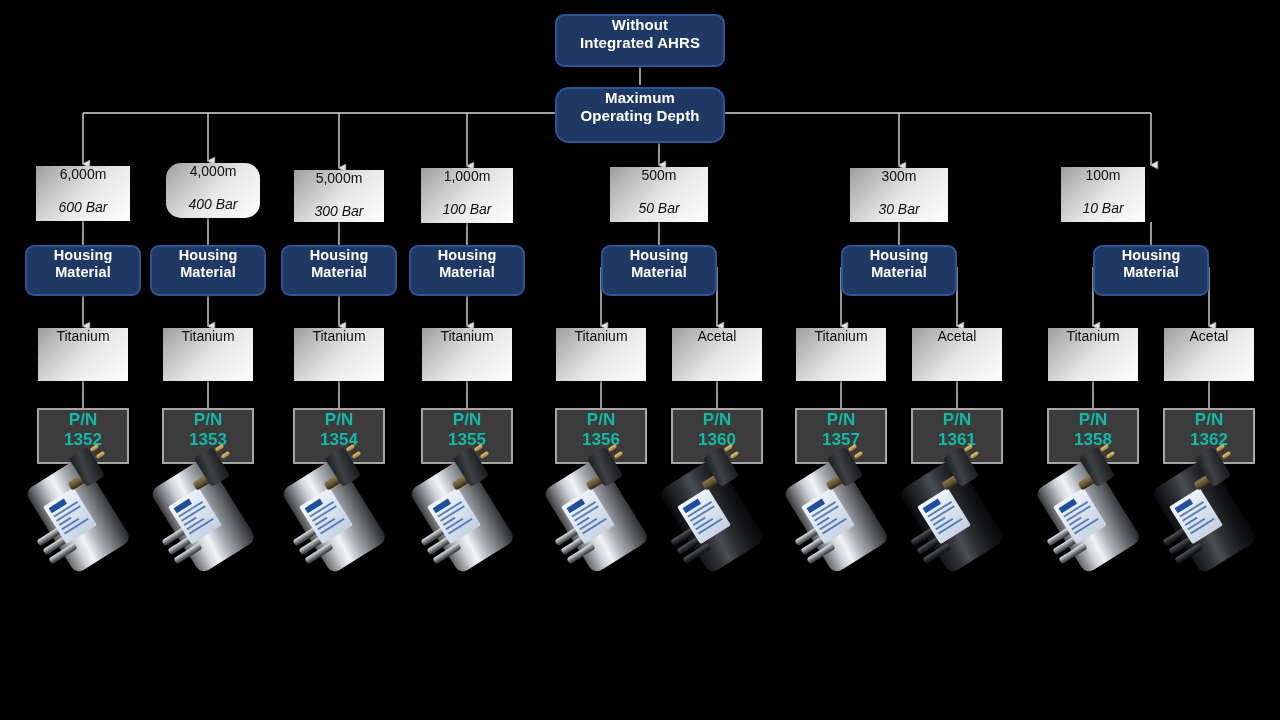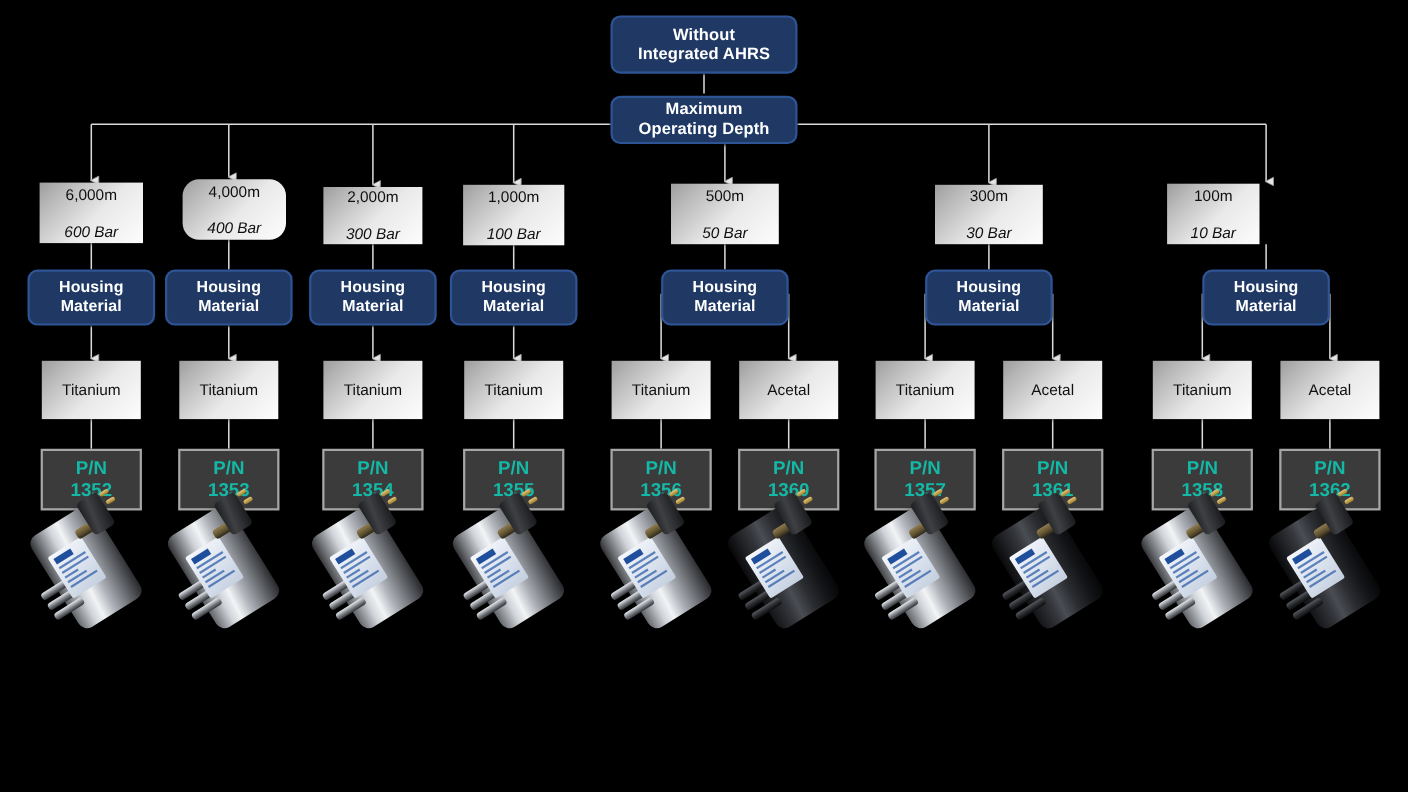--- a/index.html
+++ b/index.html
@@ -14,21 +14,21 @@
   #stage{position:absolute;left:0;top:0;width:1280px;height:720px;}
 
   
   #wires{position:absolute;left:0;top:0;width:1280px;height:720px;pointer-events:none;}
 
   
   .node{
     position:absolute;
     box-sizing:border-box;
     display:flex;flex-direction:column;
-    align-items:center;justify-content:center;
+    align-items:center;justify-content:flex-start;
     text-align:center;
     line-height:1.18;
   }
 
   
   .navy{
     background:#1f3864;
     border:2px solid #2f5496;
     border-radius:9px;
     color:#ffffff;
@@ -179,21 +179,21 @@
         <path d="M1209,267 L1209,267 L1209,326" marker-end="url(#arw)"></path>
         <path d="M1209,381 L1209,408"></path>
       </g>
   </svg>
 
   <div class="node navy" id="root-node" style="left:555px;top:14px;width:170px;height:53px;">
     <span>Without</span>
     <span>Integrated AHRS</span>
   </div>
 
-  <div class="node navy" id="criterion-node" style="left:555px;top:87px;width:170px;height:44px;">
+  <div class="node navy" id="criterion-node" style="left:555px;top:87px;width:170px;height:56px;border-radius:14px;">
     <span>Maximum</span>
     <span>Operating Depth</span>
   </div>
 
   <div id="columns-host">
       <div class="node silver" style="left: 36px; top: 166px; width: 94px; height: 55px;">
         <span>6,000m</span>
         <span class="ln2">600 Bar</span>
       </div>
       <div class="node navy small" style="left: 25px; top: 245px; width: 116px; height: 51px;">
@@ -252,21 +252,21 @@
           <i></i>
           <i></i>
           <i></i>
         </div>
         <div class="collar"></div>
         <div class="head"></div>
         <div class="pinA"></div>
         <div class="pinB"></div>
       </div>
       <div class="node silver" style="left: 294px; top: 170px; width: 90px; height: 52px;">
-        <span>2,000m</span>
+        <span>5,000m</span>
         <span class="ln2">300 Bar</span>
       </div>
       <div class="node navy small" style="left: 281px; top: 245px; width: 116px; height: 51px;">
         <span>Housing</span>
         <span>Material</span>
       </div>
       <div class="node silver mat" style="left: 294px; top: 328px; width: 90px; height: 53px;">
         <span>Titanium</span>
       </div>
       <div class="node pn" style="left: 293px; top: 408px; width: 92px; height: 56px;">

